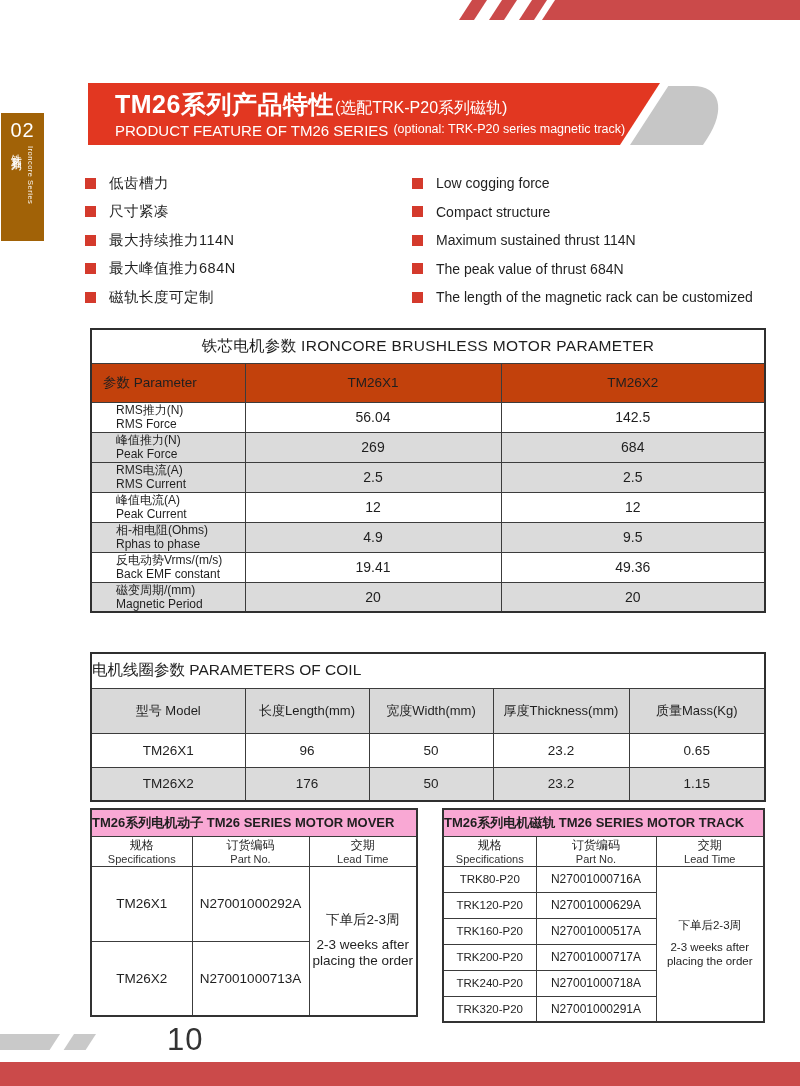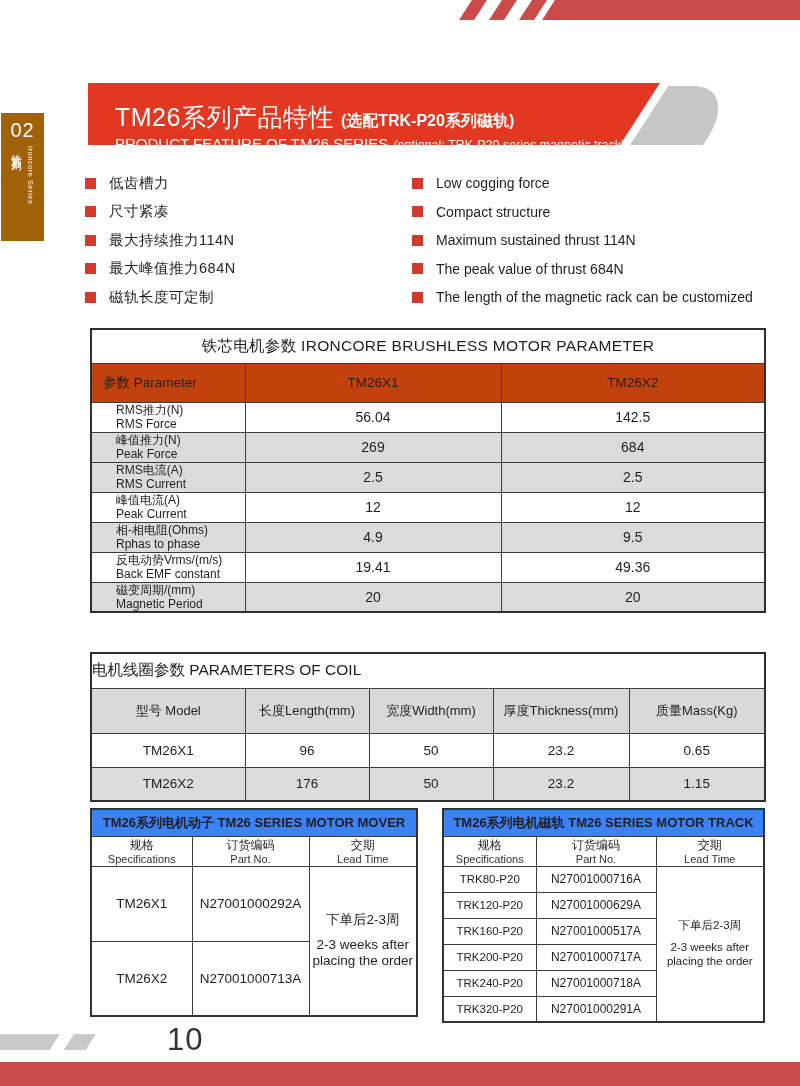--- a/index.html
+++ b/index.html
@@ -18,23 +18,23 @@
   .side-num { text-align:center; font-size:20px; margin-top:6px; letter-spacing:1px; }
   .side-vert { display:flex; justify-content:center; gap:2px; margin-top:4px; }
   .sv-cn { writing-mode:vertical-rl; text-orientation:upright; font-size:10.5px; letter-spacing:2px; }
   .sv-en { writing-mode:vertical-rl; font-size:7.5px; letter-spacing:0.5px; opacity:.95; }
 
   
   .banner-gray { position:absolute; left:630px; top:86px; width:73px; height:59px; background:#C6C6C6; transform:skewX(-33deg); transform-origin:left bottom; border-top-right-radius:48px 52px; z-index:1; }
   .banner { position:absolute; left:88px; top:83px; width:572px; height:62px; background:#E23721; clip-path:polygon(0 0,100% 0,calc(100% - 40px) 100%,0 100%); z-index:2; color:#fff; }
   .banner-inner { position:absolute; left:27px; top:5px; white-space:nowrap; }
   .bt-line { display:flex; align-items:baseline; }
-  .bt-big { font-size:25px; font-weight:normal; letter-spacing:0.5px;margin-top:13px; }
-  .bt-note { font-size:16px; font-weight:bold; margin-left:7px; }
-  .bs-line { display:flex; align-items:flex-end; margin-top:1px; }
+  .bt-big { font-size:25px; font-weight:bold; letter-spacing:0.5px; }
+  .bt-note { font-size:16px; font-weight:normal; margin-left:1px; }
+  .bs-line { display:flex; align-items:flex-start; margin-top:1px; }
   .bs-main { font-size:15px; }
   .bs-note { font-size:12.5px; margin-left:5px; }
 
   
   .feat { position:absolute; top:169px; list-style:none; }
   .feat-cn { left:85px; }
   .feat-en { left:412px; }
   .feat li { display:flex; align-items:center; height:28.5px; }
   .sq { width:11px; height:11px; background:#D43A2C; margin-right:13px; flex:0 0 auto; }
   .feat-cn li span.txt { font-size:14.5px; letter-spacing:0.5px; }
@@ -59,21 +59,21 @@
   .t2 { left:90px; top:652px; width:676px; border:2px solid #2f2f2f; }
   .t2 .title td { height:35px; text-align:left; font-size:15.5px; background:#fff; }
   .t2 .head td { height:45px; background:#D9D9D9; font-size:13px; text-align:center; }
   .t2 .drow td { height:34px; text-align:center; font-size:13.5px; }
   .t2 .drow.alt td { background:#DBDBDB; }
 
   
   .small-t { border:2px solid #333; }
   .t3 { left:90px; top:808px; width:328px; }
   .t4 { left:442px; top:808px; width:323px; }
-  .small-t .title td { height:27px; background:#3b82f6; text-align:center; font-weight:bold; font-size:13px; }
+  .small-t .title td { height:27px; background:#f9a8d4; font-weight:bold; font-size:13px; }
   .small-t .head td { height:30px; text-align:center; line-height:1.15; padding-top:2px; }
   .small-t .head .cn { display:block; font-size:12px; }
   .small-t .head .en { display:block; font-size:11px; color:#333; }
   .t3 .drow td { height:75px; text-align:center; font-size:13.5px; }
   .t4 .drow td { height:26px; text-align:center; font-size:11.5px; }
   .t4 .drow td.part { font-size:12px; }
   .lead-cell { text-align:center; vertical-align:middle; font-size:12.5px; line-height:1.2; }
   .lead-cell .lead-cn { display:block; }
   .lead-cell .lead-en { display:block; margin-top:9px; }
 

